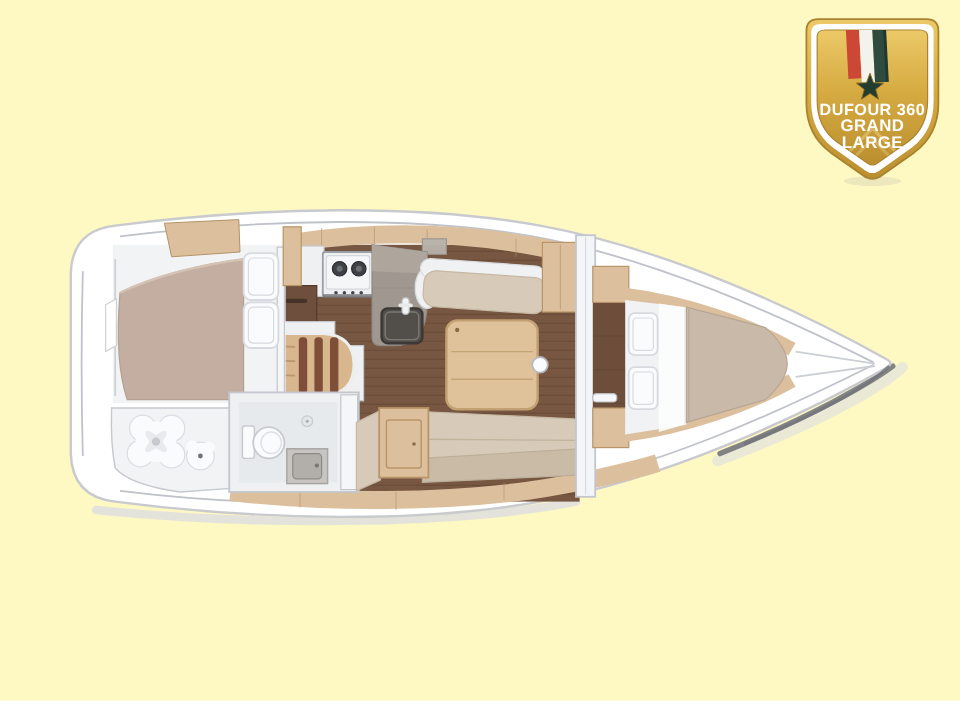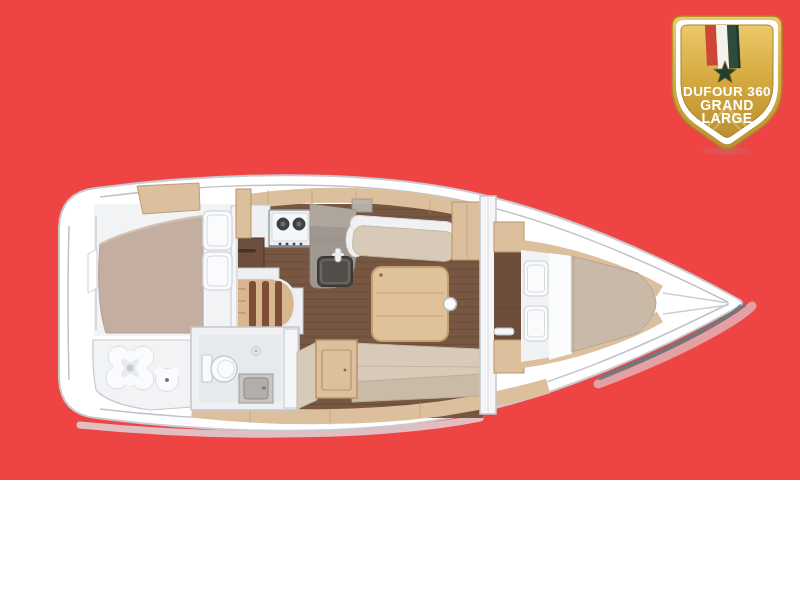--- a/index.html
+++ b/index.html
@@ -1,16 +1,16 @@
 <!DOCTYPE html>
 <html><head>
 <meta charset="utf-8">
 <style>
   html,body{margin:0;padding:0;background:#ffffff;}
-  .canvas{position:relative;width:800px;height:480px;background:#ef4444;overflow:hidden;
+  .canvas{position:relative;width:800px;height:584px;background:#fef9c3;overflow:hidden;
           font-family:"Liberation Sans", sans-serif;}
   svg{display:block;}
   text.badge-line{font-family:"Liberation Sans", sans-serif;font-weight:bold;
                   text-anchor:middle;letter-spacing:.4px;}
 </style>
 </head>
 <body>
 
 <div class="canvas">
 <svg width="800" height="600" viewBox="0 0 800 600">

